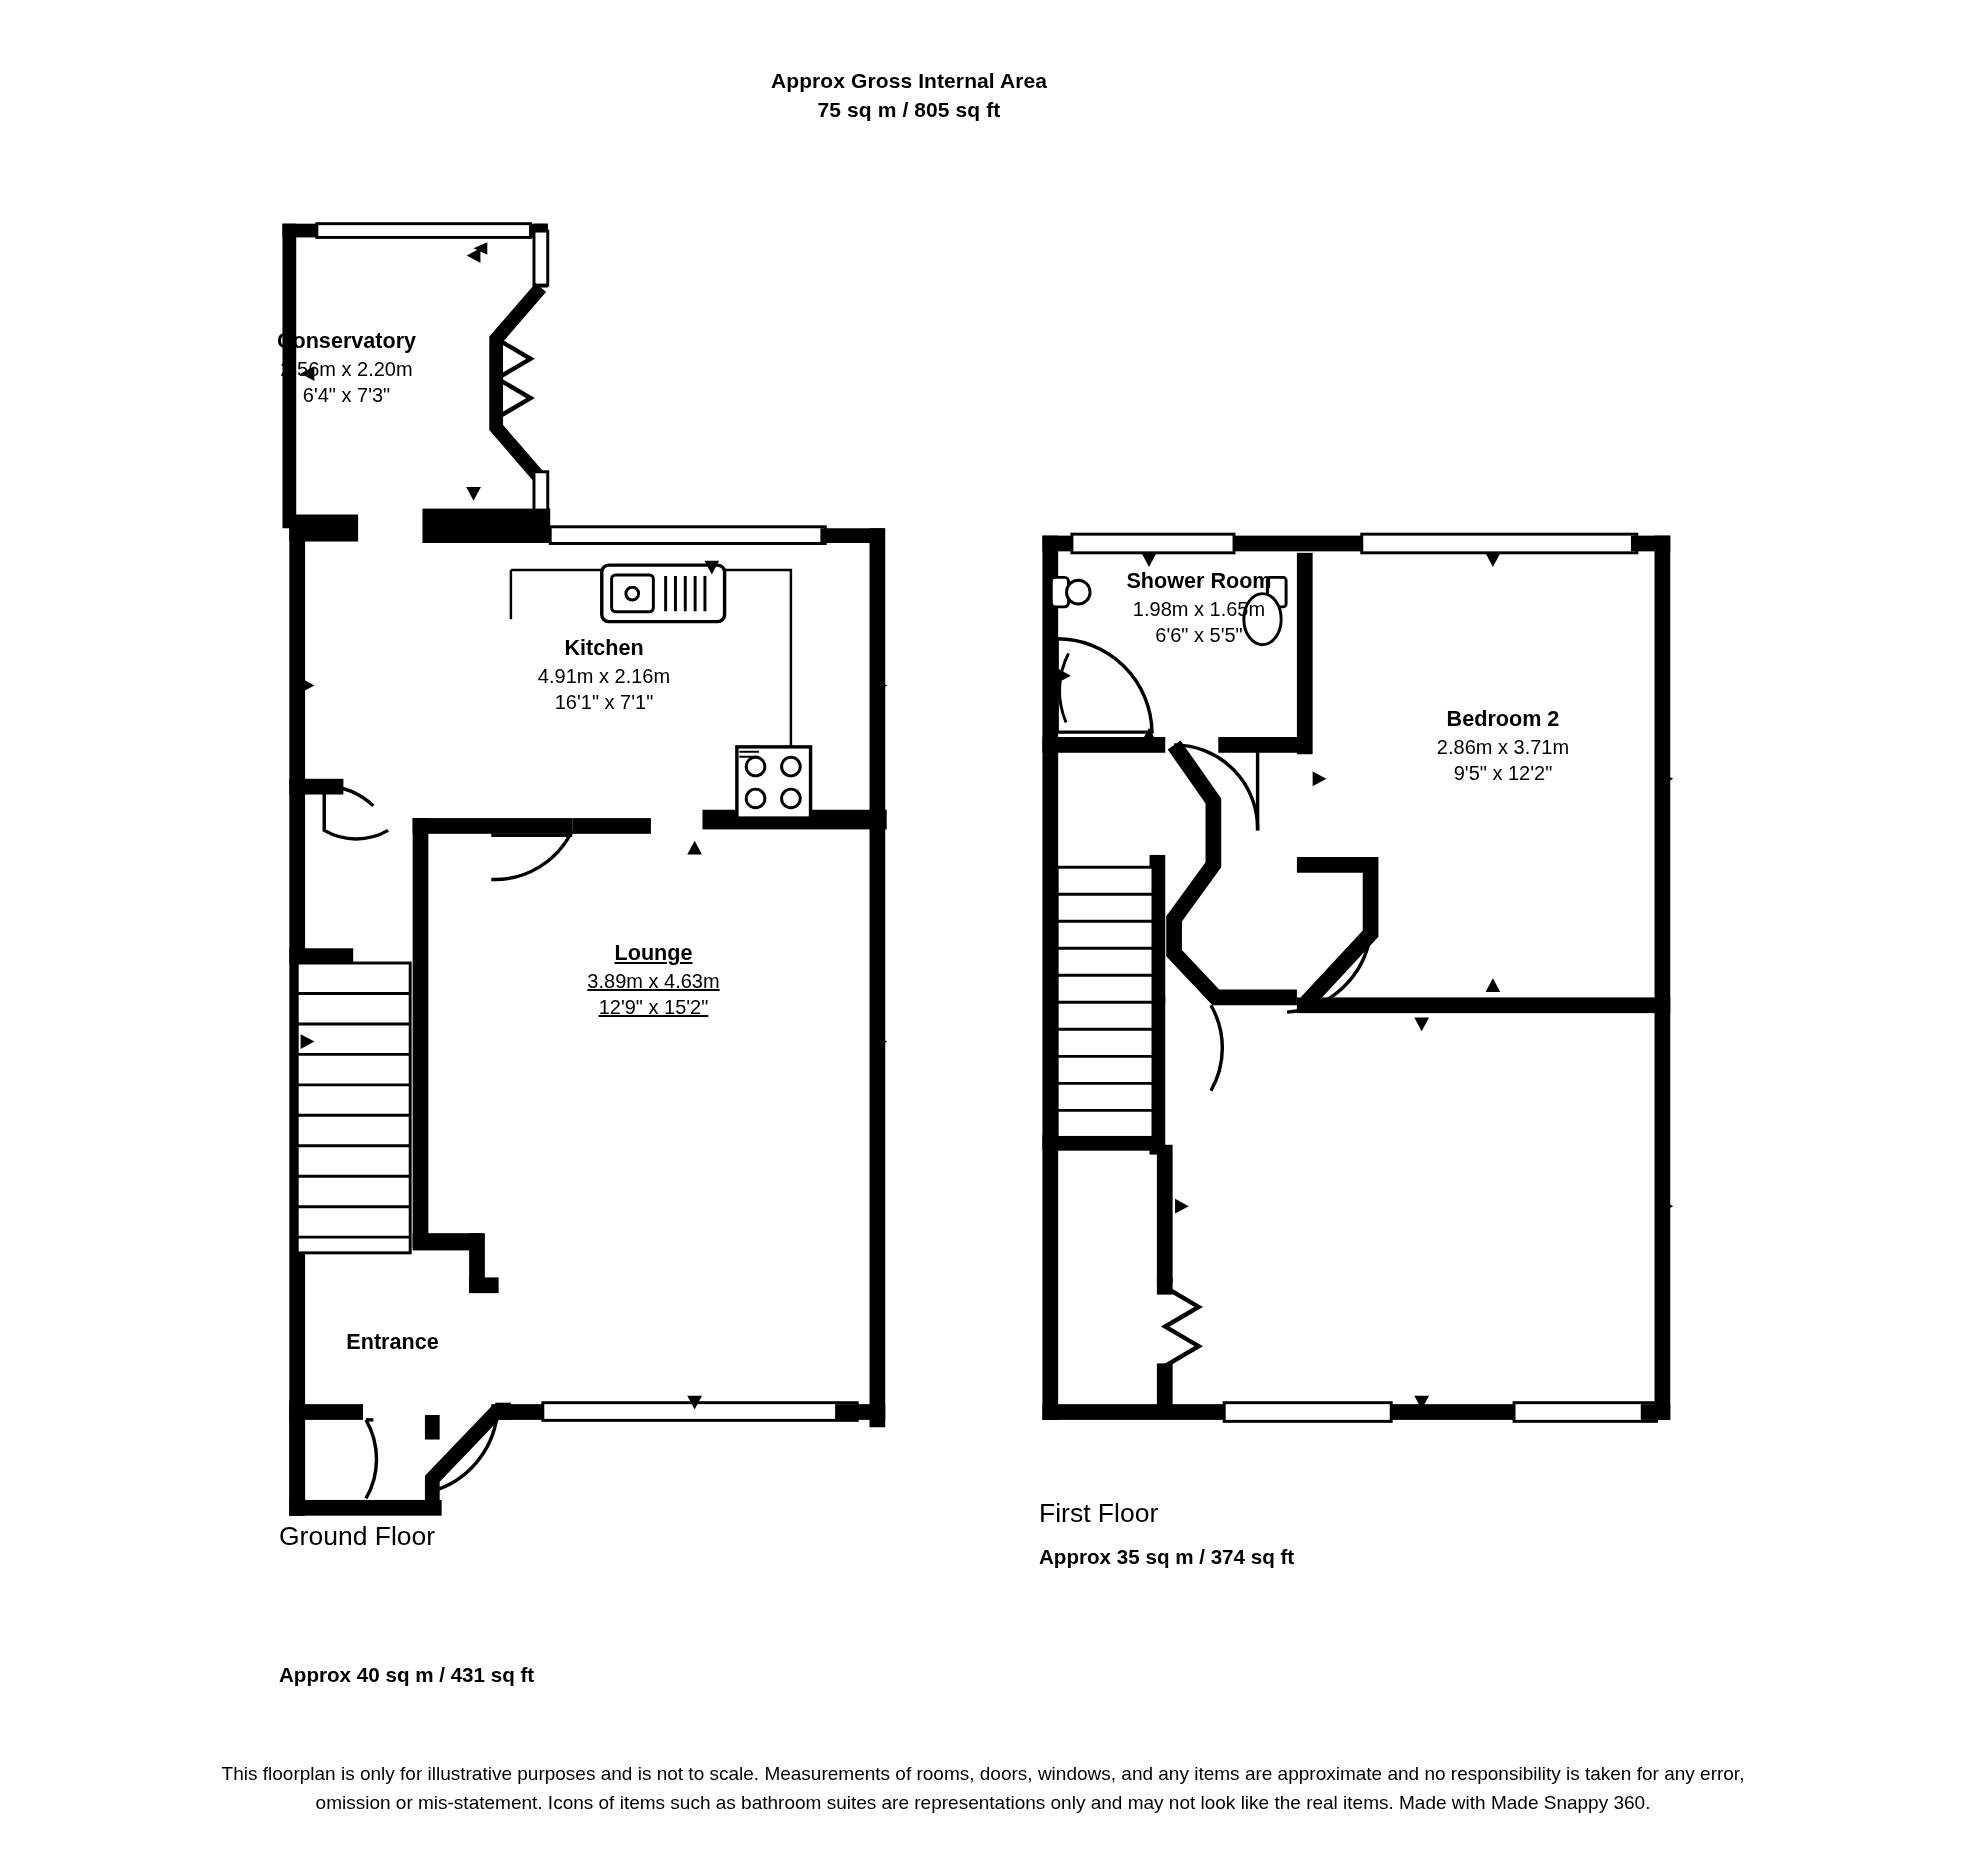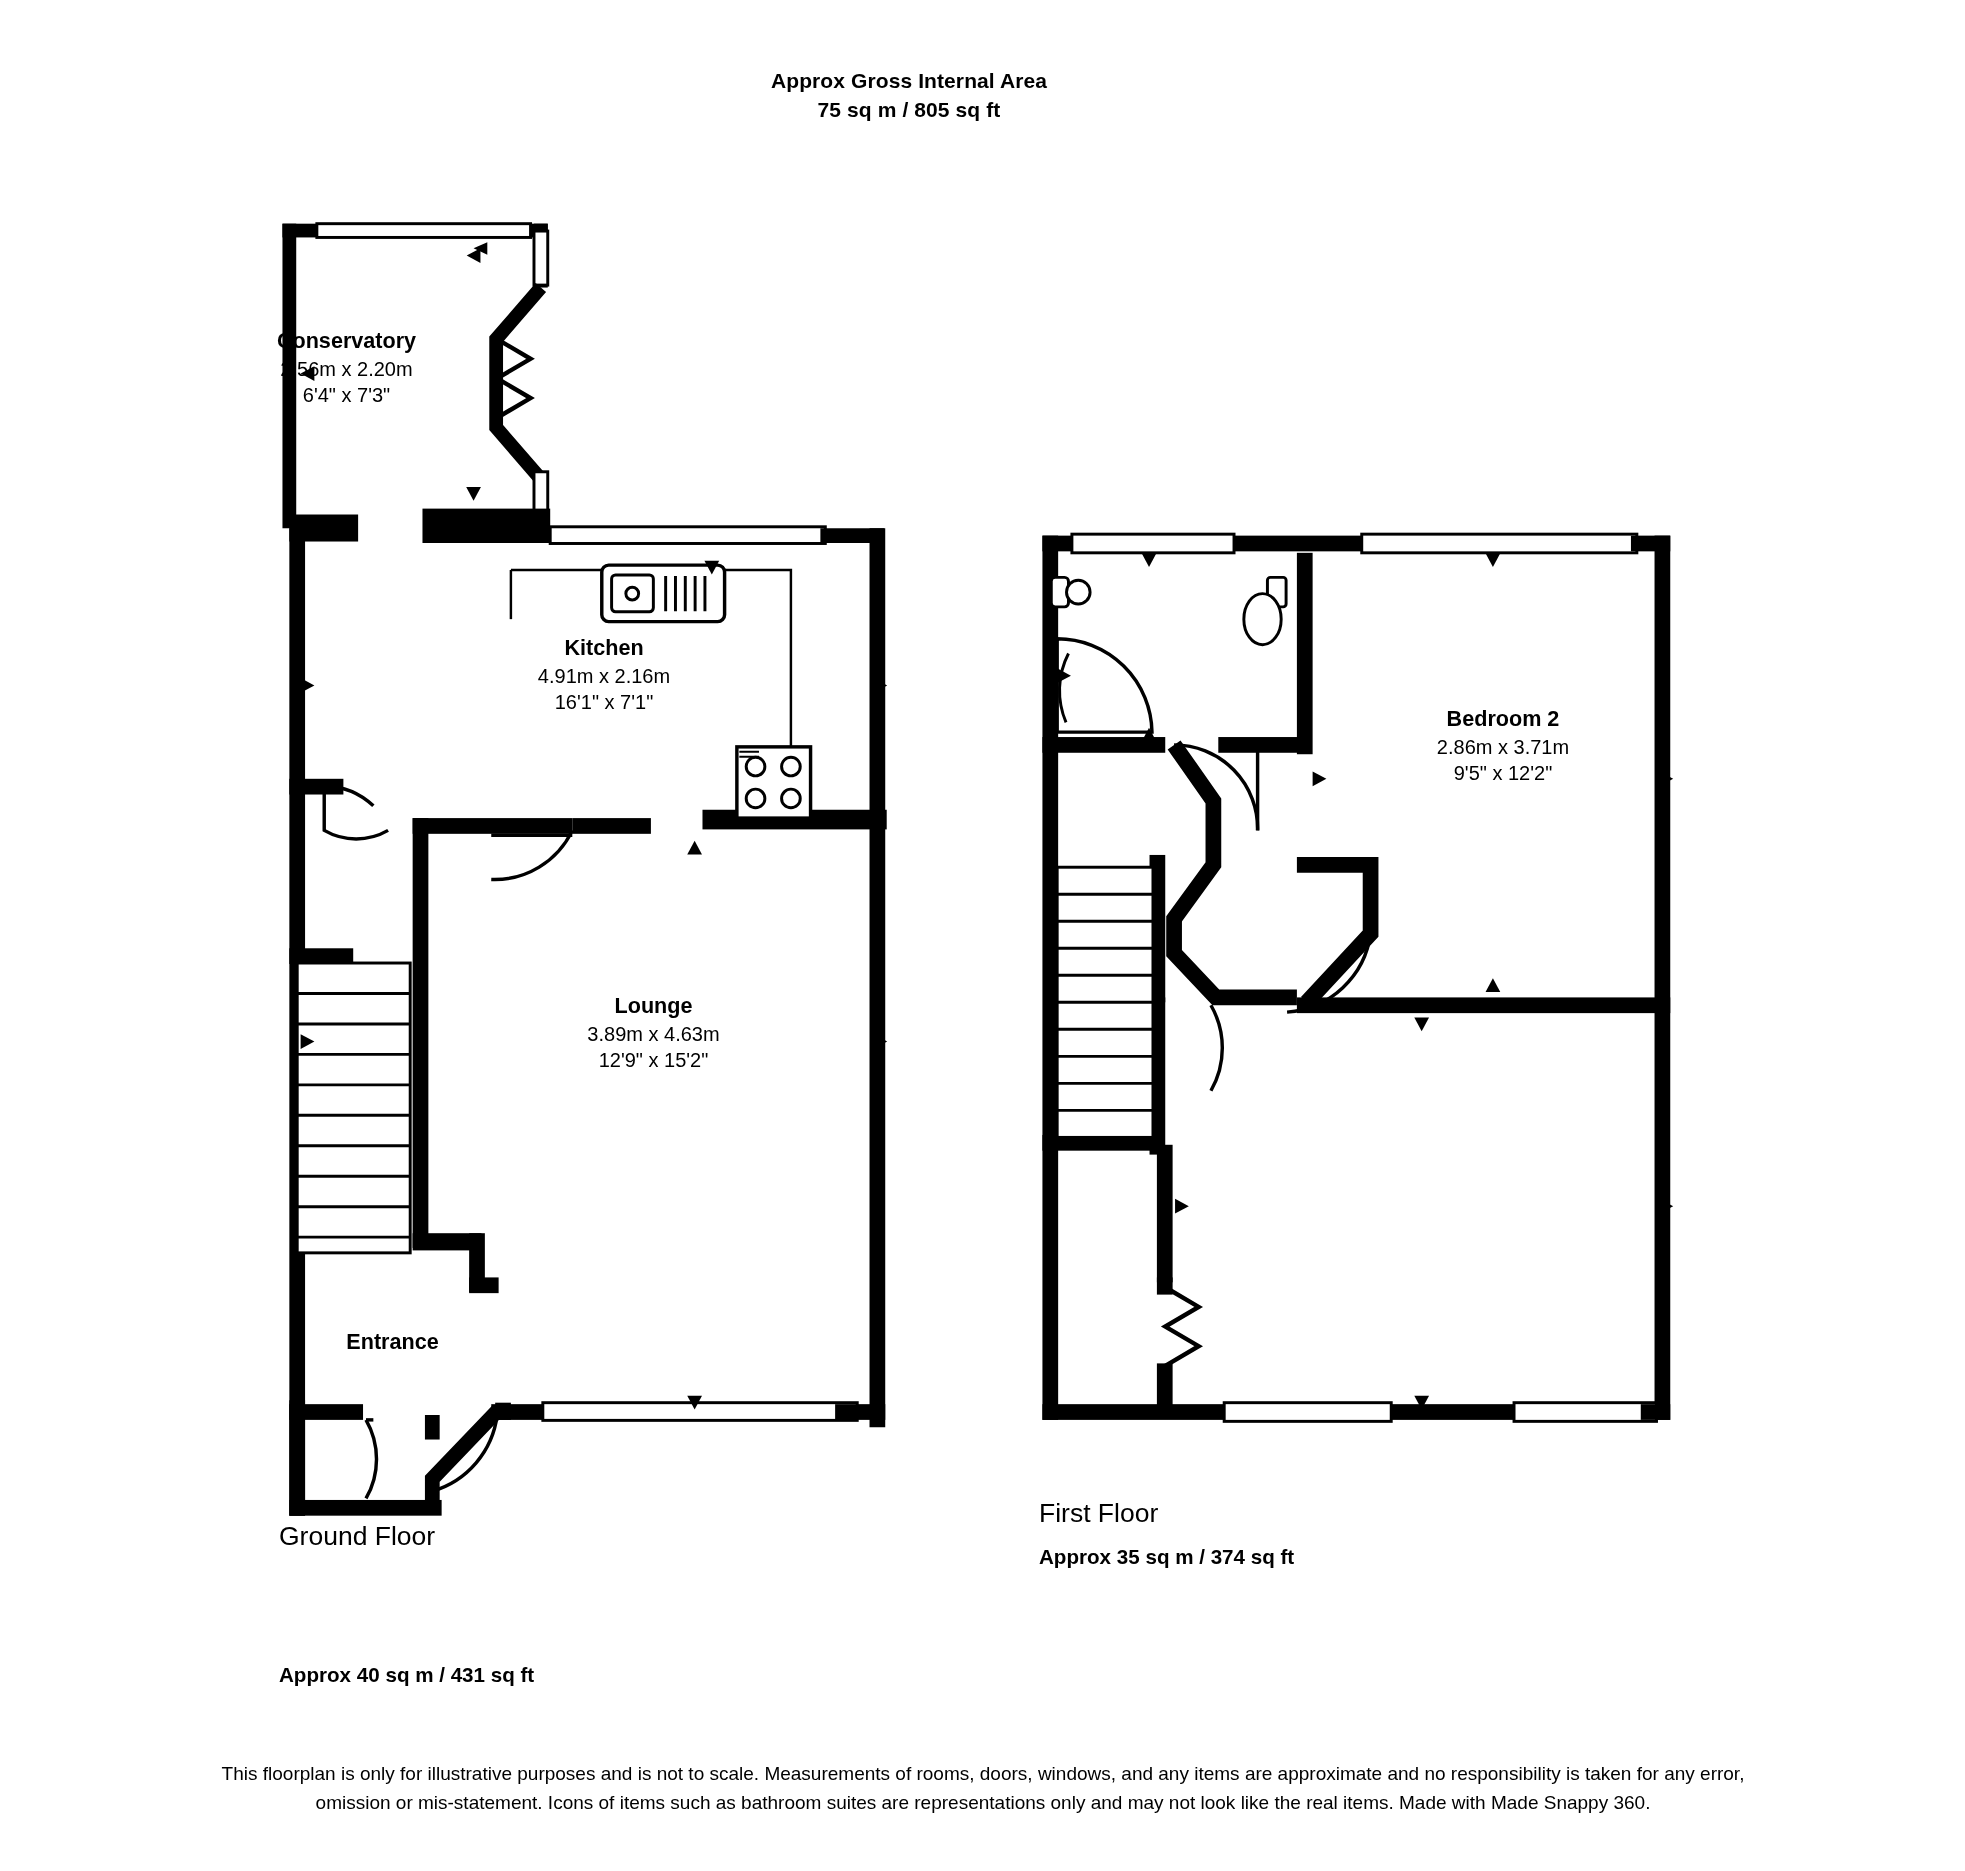--- a/index.html
+++ b/index.html
@@ -305,28 +305,33 @@
     <div class="room-dim">2.56m x 2.20m</div>
     <div class="room-dim">6'4" x 7'3"</div>
   </div>
 
   <div class="room-label" style="left:442px; top:634px; width:324px;">
     <div class="room-name">Kitchen</div>
     <div class="room-dim">4.91m x 2.16m</div>
     <div class="room-dim">16'1" x 7'1"</div>
   </div>
 
-  <div class="room-label" style="left:501px; top:992px; width:305px;">
+  <div class="room-label" style="left:501px; top:939px; width:305px;text-decoration:underline;">
     <div class="room-name">Lounge</div>
     <div class="room-dim">3.89m x 4.63m</div>
     <div class="room-dim">12'9" x 15'2"</div>
   </div>
 
   <div class="plain-name" style="left:265px; top:1329px; width:255px;">Entrance</div>
 
+  <div class="room-label" style="left:1027px; top:567px; width:344px;">
+    <div class="room-name">Shower Room</div>
+    <div class="room-dim">1.98m x 1.65m</div>
+    <div class="room-dim">6'6" x 5'5"</div>
+  </div>
 
   <div class="room-label" style="left:1336px; top:705px; width:334px;">
     <div class="room-name">Bedroom 2</div>
     <div class="room-dim">2.86m x 3.71m</div>
     <div class="room-dim">9'5" x 12'2"</div>
   </div>
 
 
   <div class="floor-title" style="left:1039px; top:1498px;">First Floor</div>
   <div class="floor-area" style="left:1039px; top:1545px;">Approx 35 sq m / 374 sq ft</div>

